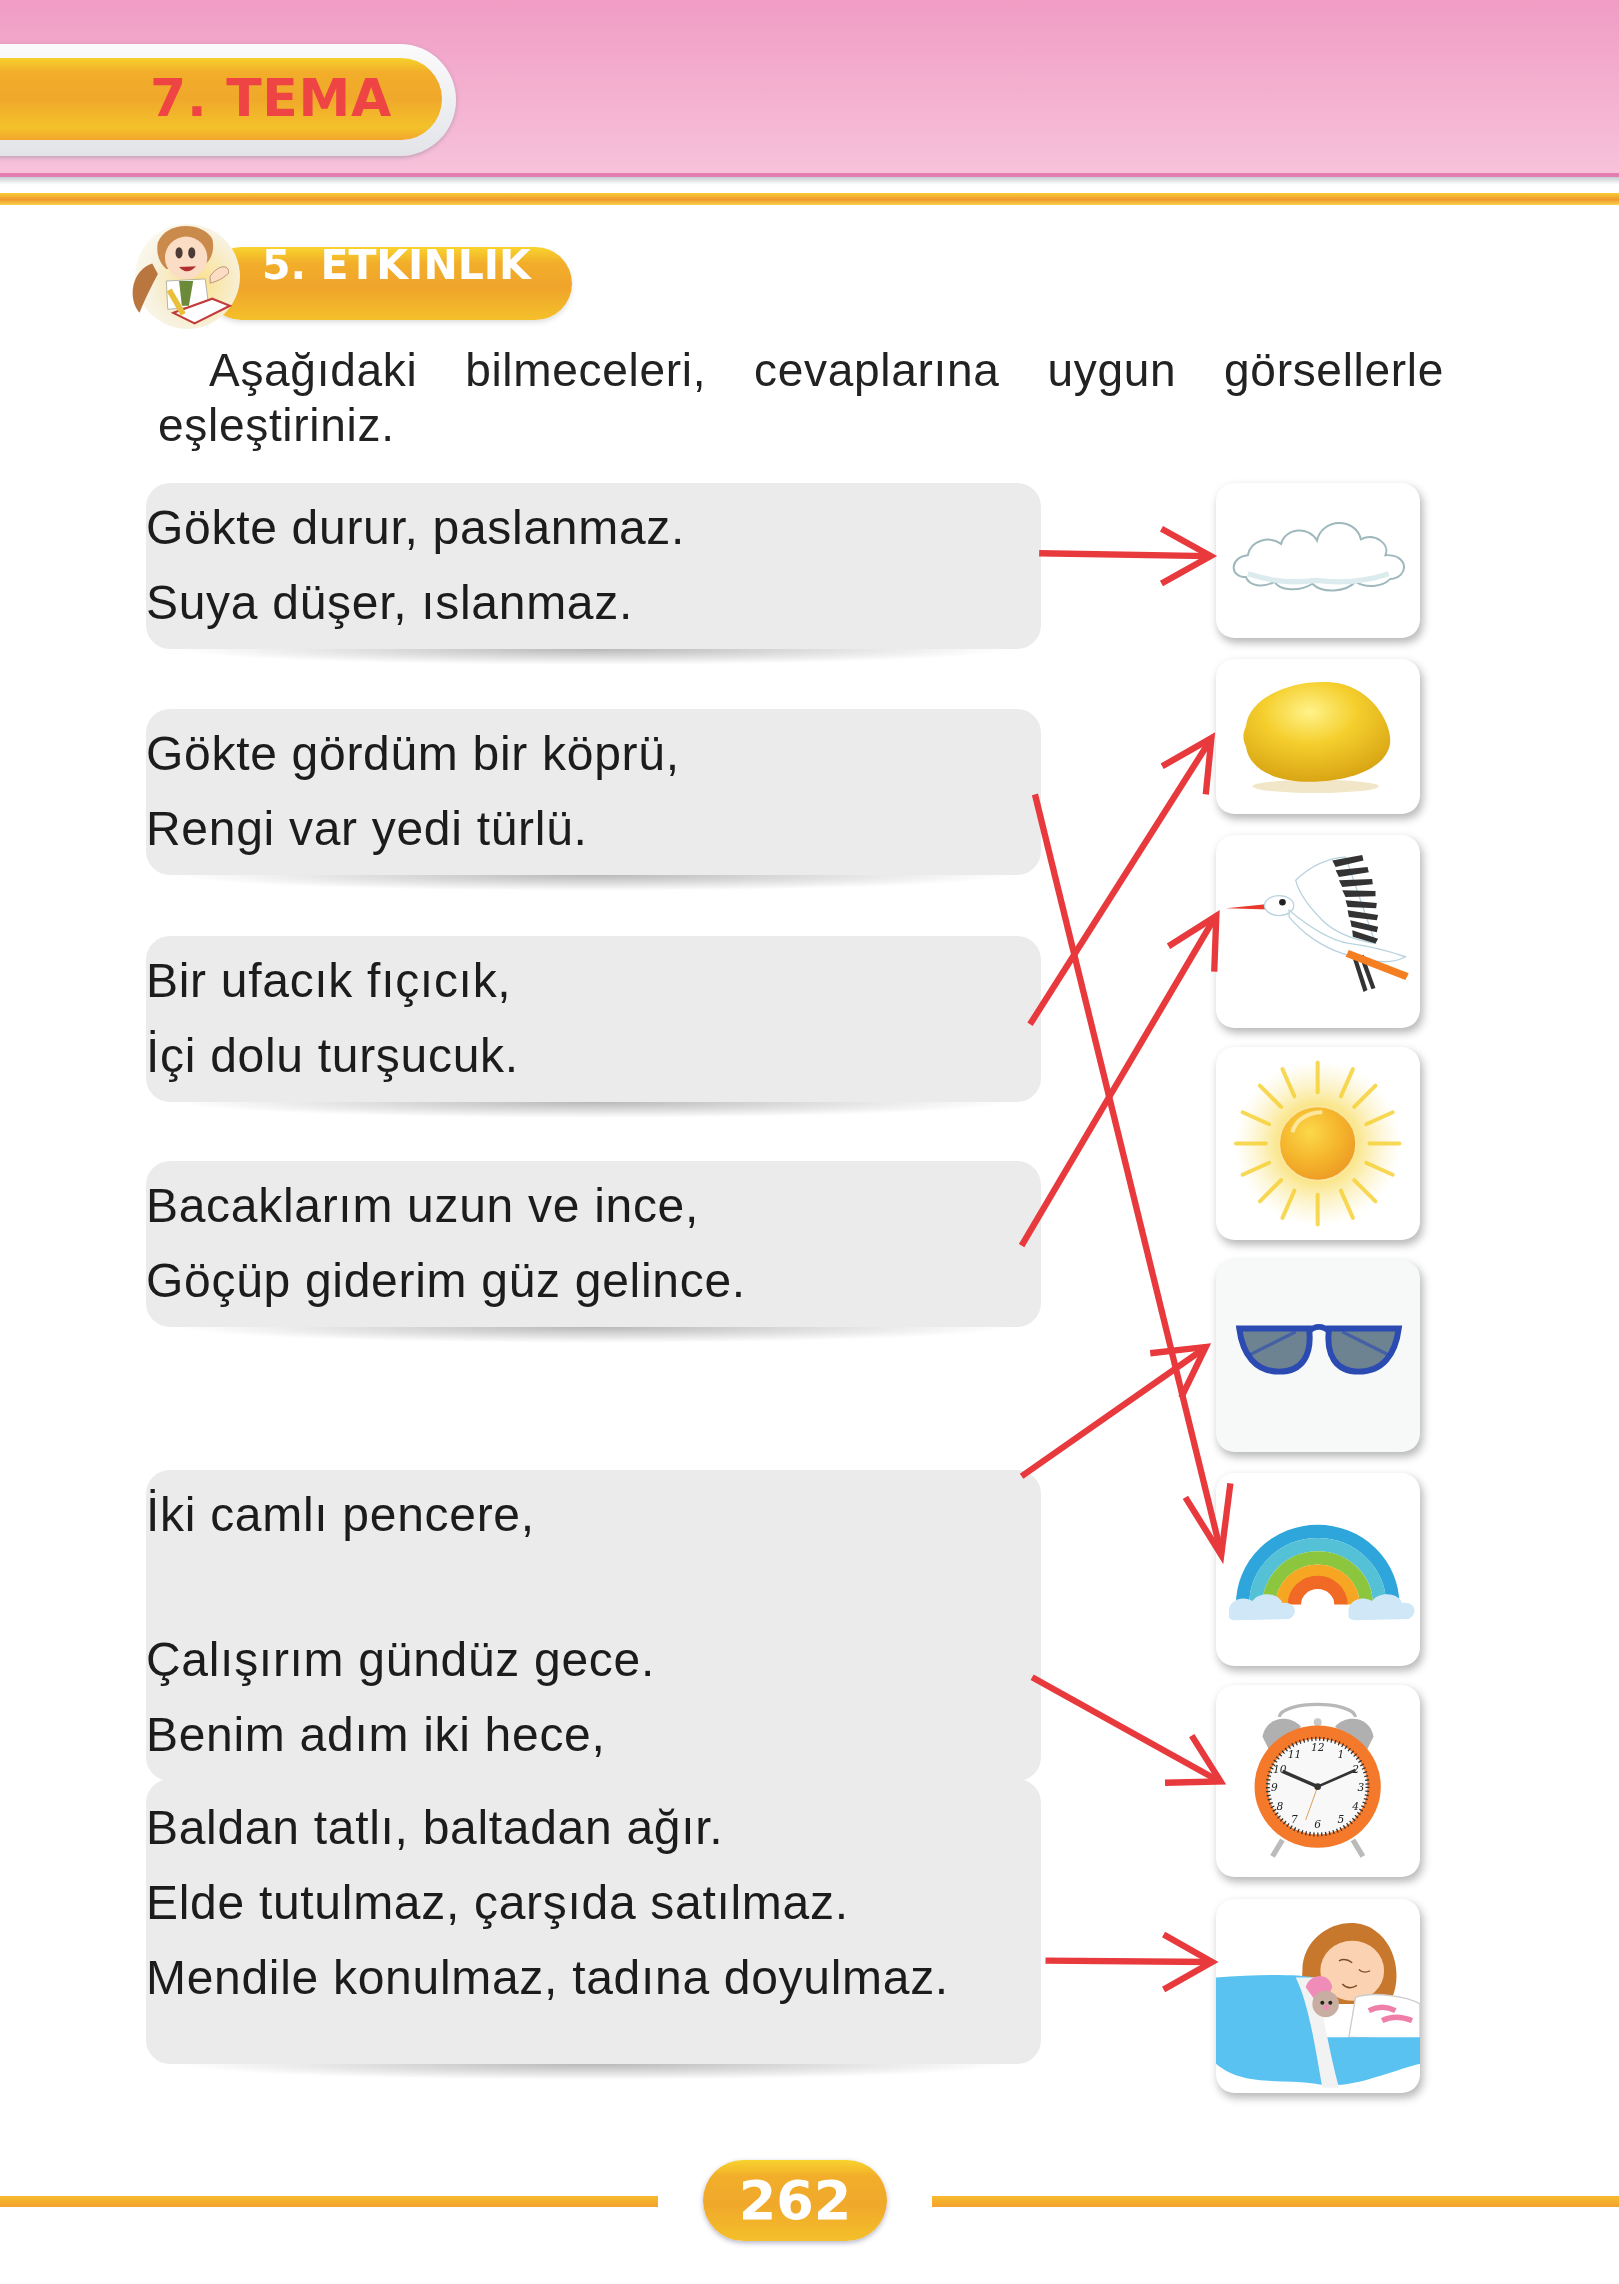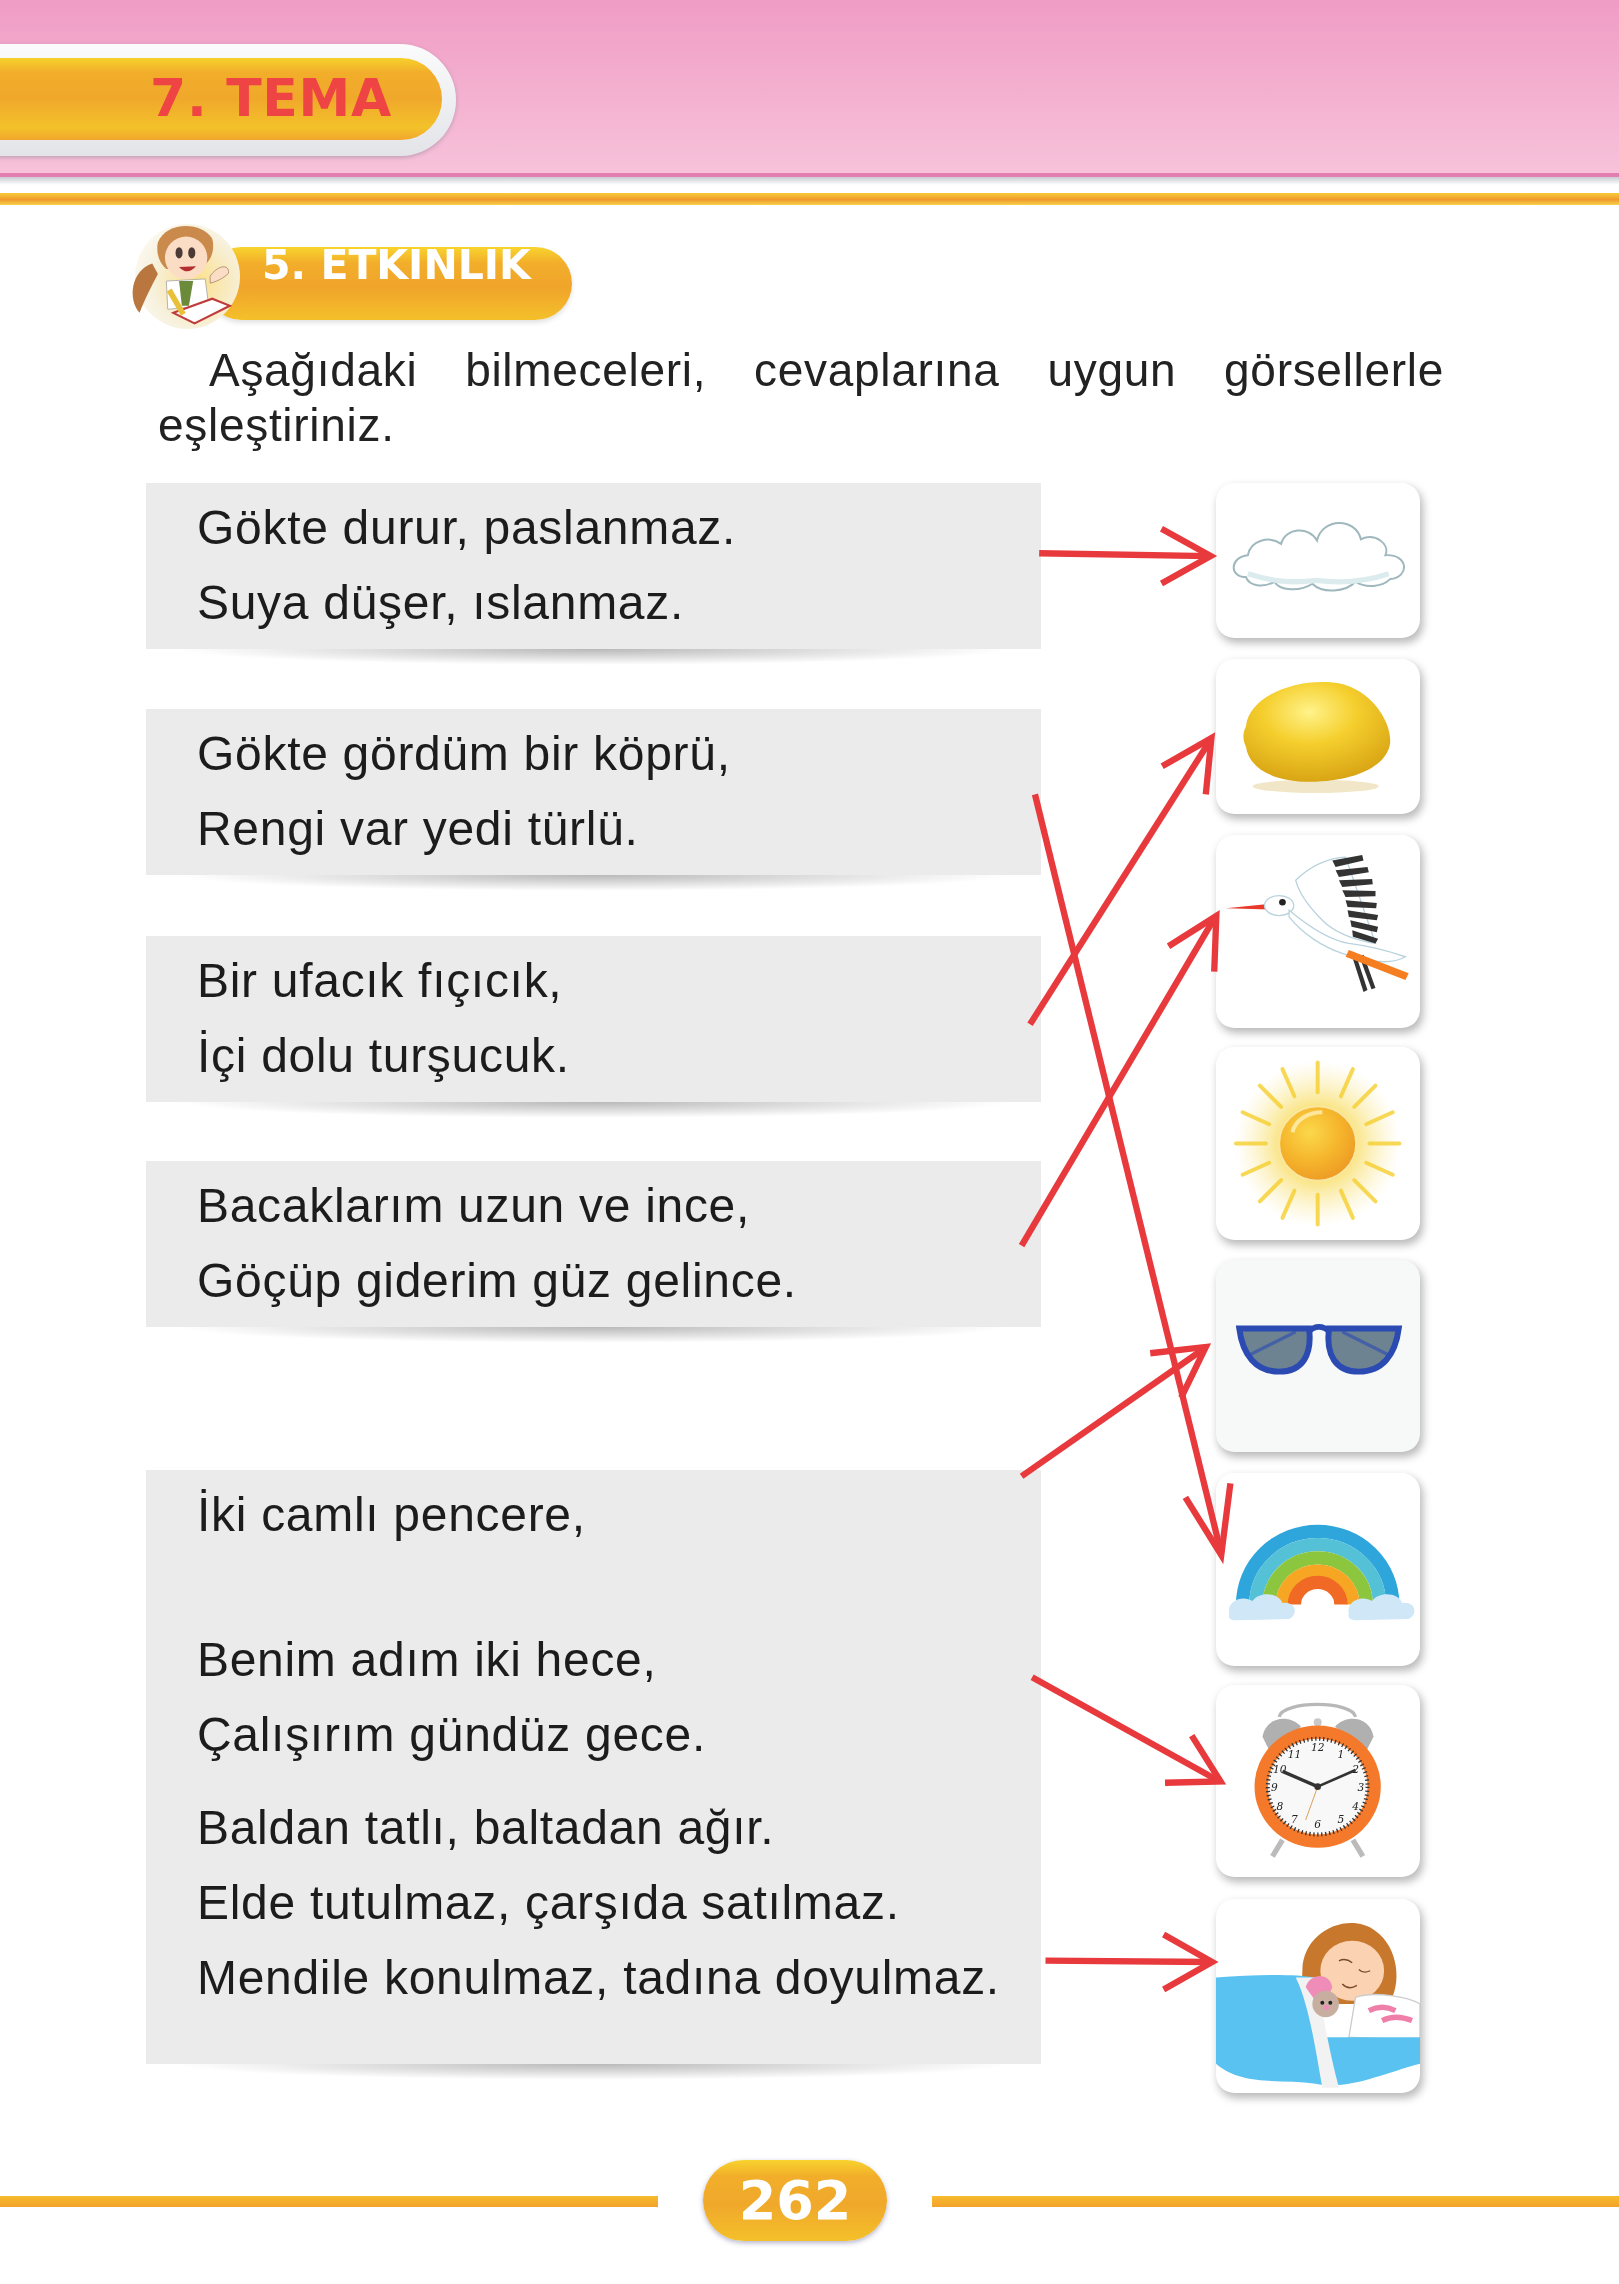--- a/index.html
+++ b/index.html
@@ -58,21 +58,21 @@
   .instruction {
     left: 158px; top: 343px; width: 1286px;
     font-family: "Liberation Sans", sans-serif; font-size: 46px;
     line-height: 55px; color: #222; text-align: justify; text-indent: 51px;
     letter-spacing: 0.7px;
   }
 
   
   .riddle {
     left: 146px; width: 895px; background: #ebebeb;
-    box-sizing: border-box; padding-left: 51px;
+    box-sizing: border-box;  border-radius: 24px;
   }
   .riddle::after {
     content: ""; position: absolute; left: 28px; right: 28px; bottom: -15.5px; height: 15.5px;
     background: radial-gradient(ellipse at 50% 0%, rgba(0,0,0,0.28), rgba(0,0,0,0) 70%);
   }
   .riddle-line {
     font-family: "Liberation Sans", sans-serif; font-size: 48px; color: #1c1c1c;
     height: 75px; line-height: 75px; white-space: nowrap; letter-spacing: 0.7px;
   }
 
@@ -142,22 +142,22 @@
   <div class="riddle-line">İçi dolu turşucuk.</div>
 </div>
 <div class="abs riddle" style="top:1161px;height:166px;padding-top:7px">
   <div class="riddle-line">Bacaklarım uzun ve ince,</div>
   <div class="riddle-line">Göçüp giderim güz gelince.</div>
 </div>
 <div class="abs riddle" style="top:1470px;height:212px;padding-top:7px">
   <div class="riddle-line">İki camlı pencere,</div>
 </div>
 <div class="abs riddle" style="top:1615px;height:166px;padding-top:7px">
+  <div class="riddle-line">Çalışırım gündüz gece.</div>
   <div class="riddle-line">Benim adım iki hece,</div>
-  <div class="riddle-line">Çalışırım gündüz gece.</div>
 </div>
 <div class="abs riddle" style="top:1779px;height:285px;padding-top:11.2px">
   <div class="riddle-line">Baldan tatlı, baltadan ağır.</div>
   <div class="riddle-line">Elde tutulmaz, çarşıda satılmaz.</div>
   <div class="riddle-line">Mendile konulmaz, tadına doyulmaz.</div>
 </div>
 
 <div class="abs card" style="top:483px;height:155px">
   <svg viewBox="0 0 307 220">
     <path d="M45 135 C20 135 20 105 48 102 C52 80 80 72 98 85 C105 60 140 58 152 80 C160 45 210 45 218 78 C240 68 262 85 255 102 C290 100 292 135 262 138 C250 150 225 152 210 142 C195 158 160 160 145 145 C125 158 95 155 88 142 C70 152 50 148 45 135 Z" fill="#ffffff" stroke="#9fb8bd" stroke-width="3"></path>

